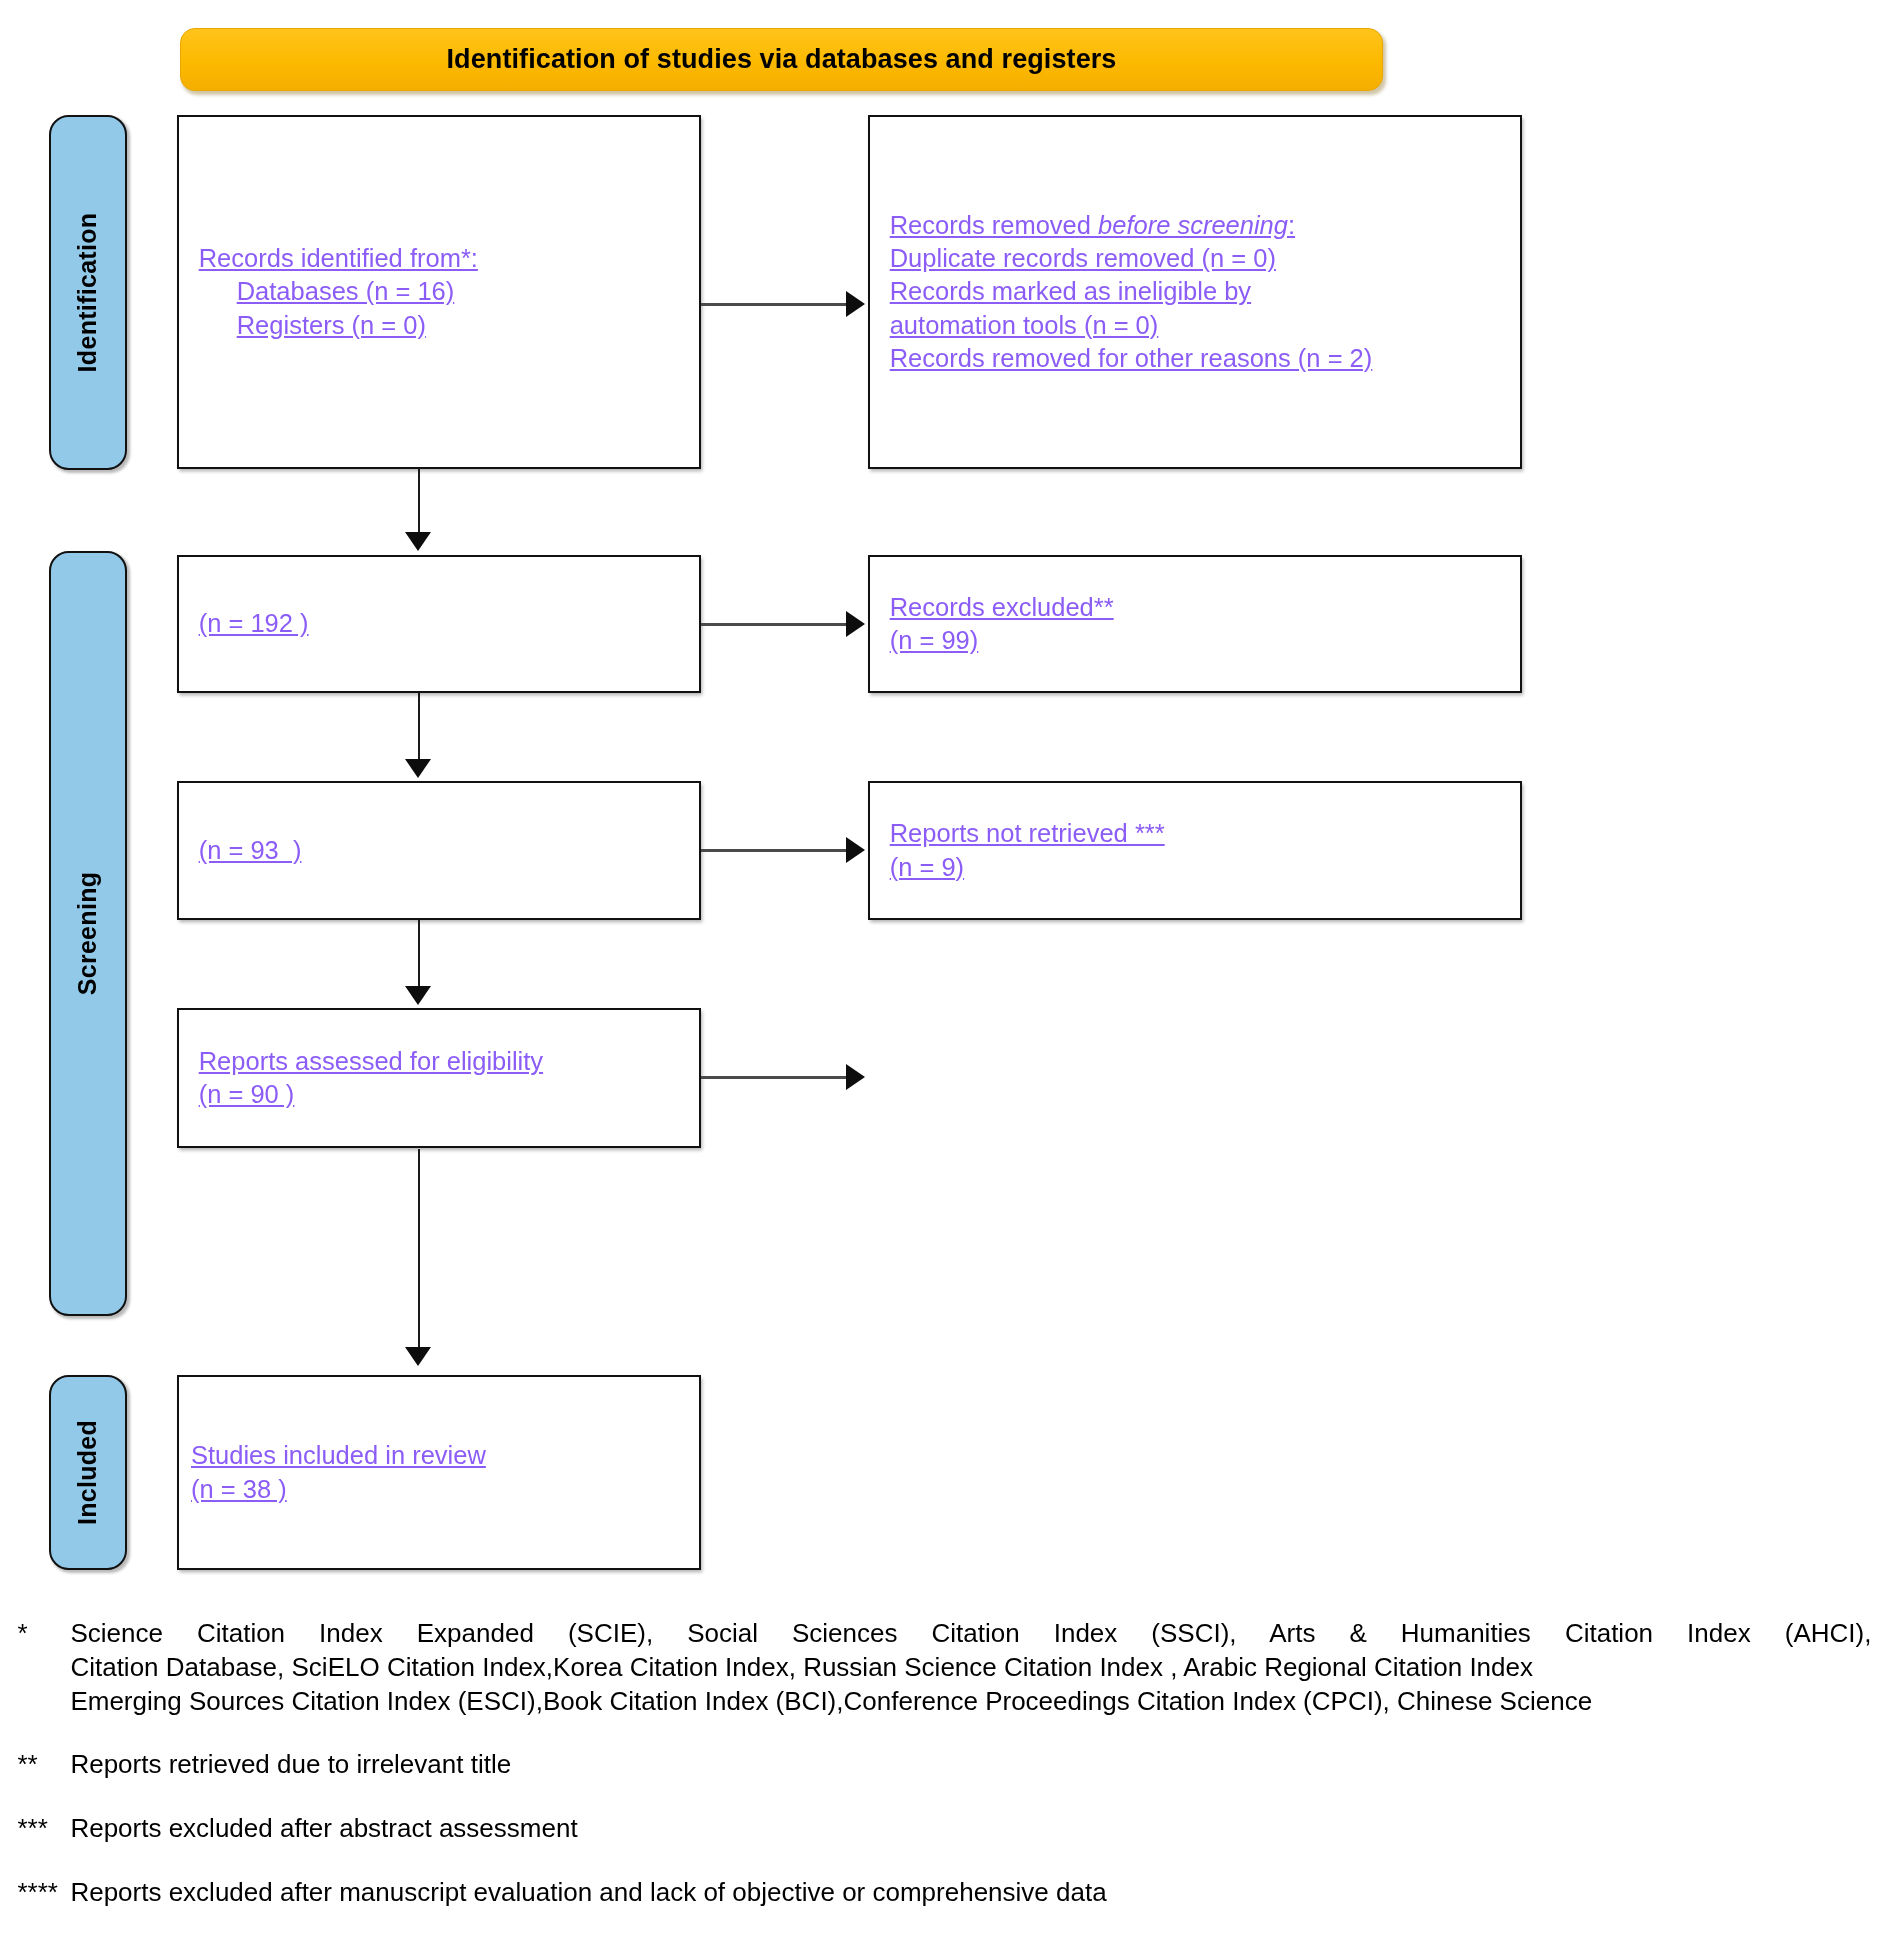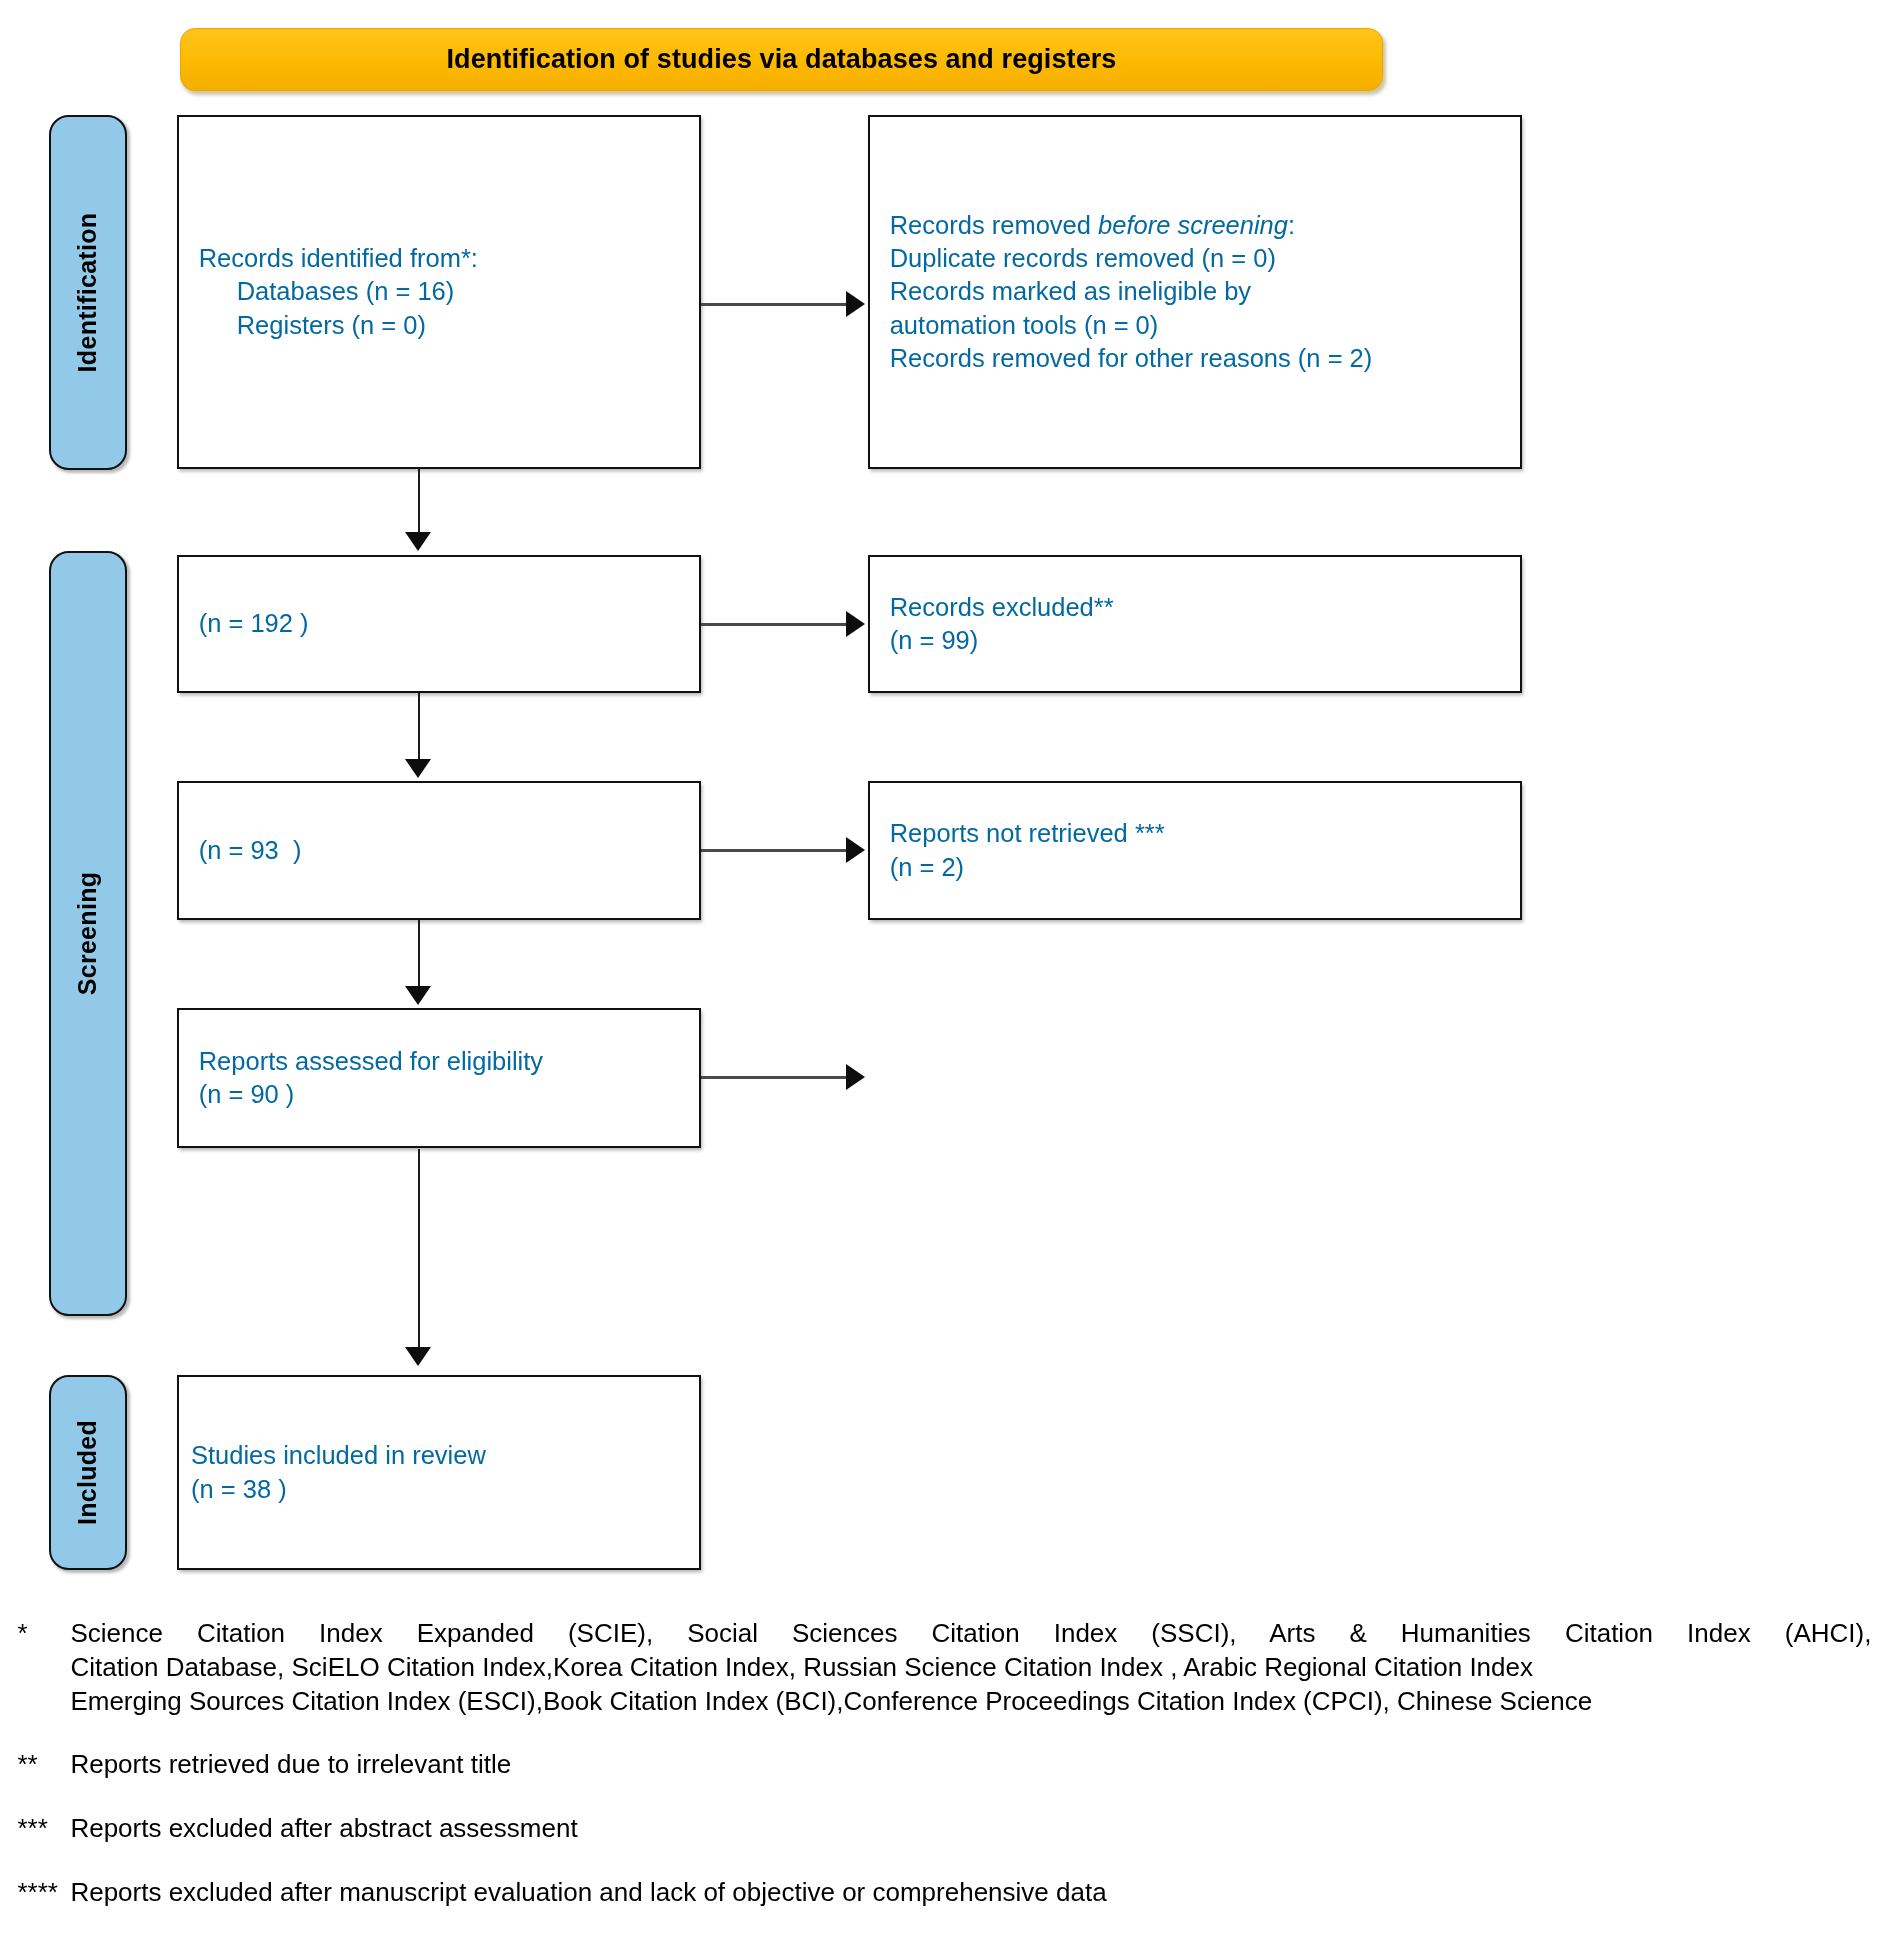--- a/index.html
+++ b/index.html
@@ -74,21 +74,22 @@
     border: 2.9px solid #111111;
     box-shadow: 2.3px 2.9px 3.5px rgba(0,0,0,0.30);
     display: flex;
     align-items: center;
     padding: 0 19.7px;
   }
   .node .body {
     width: 100%;
     font-size: 25.5px;
     line-height: 1.30;
-    color: #0369a1;
+    color: #8b5cf6;
+    text-decoration: underline;
   }
   .node .body .ln { display: block; white-space: pre; }
   .node .body .ln.indent { padding-left: 38px; }
   .node .body .ital { font-style: italic; }
 
   
   .conn { position: absolute; }
   .conn .shaft-v {
     position: absolute;
     left: 0; top: 0;
@@ -221,21 +222,21 @@
   </div>
 
   <div class="conn" style="left:701px; top:839px; width:168px; height:23px;">
     <div class="shaft-h" style="top:10.4px; width:146px;"></div>
     <div class="head-right" style="left:145px; top:-1.7px;"></div>
   </div>
 
   <div class="node" style="left:868px; top:781px; width:654px; height:139px;">
     <div class="body">
       <span class="ln">Reports not retrieved ***</span>
-      <span class="ln">(n = 2)</span>
+      <span class="ln">(n = 9)</span>
     </div>
   </div>
 
   <div class="conn" style="left:406px; top:920px; width:35px; height:93px;">
     <div class="shaft-v" style="left:11.6px; top:0; height:72px;"></div>
     <div class="head-down" style="left:-0.6px; top:66px;"></div>
   </div>
 
   <div class="node" style="left:177px; top:1008px; width:524px; height:140px;">
     <div class="body">

